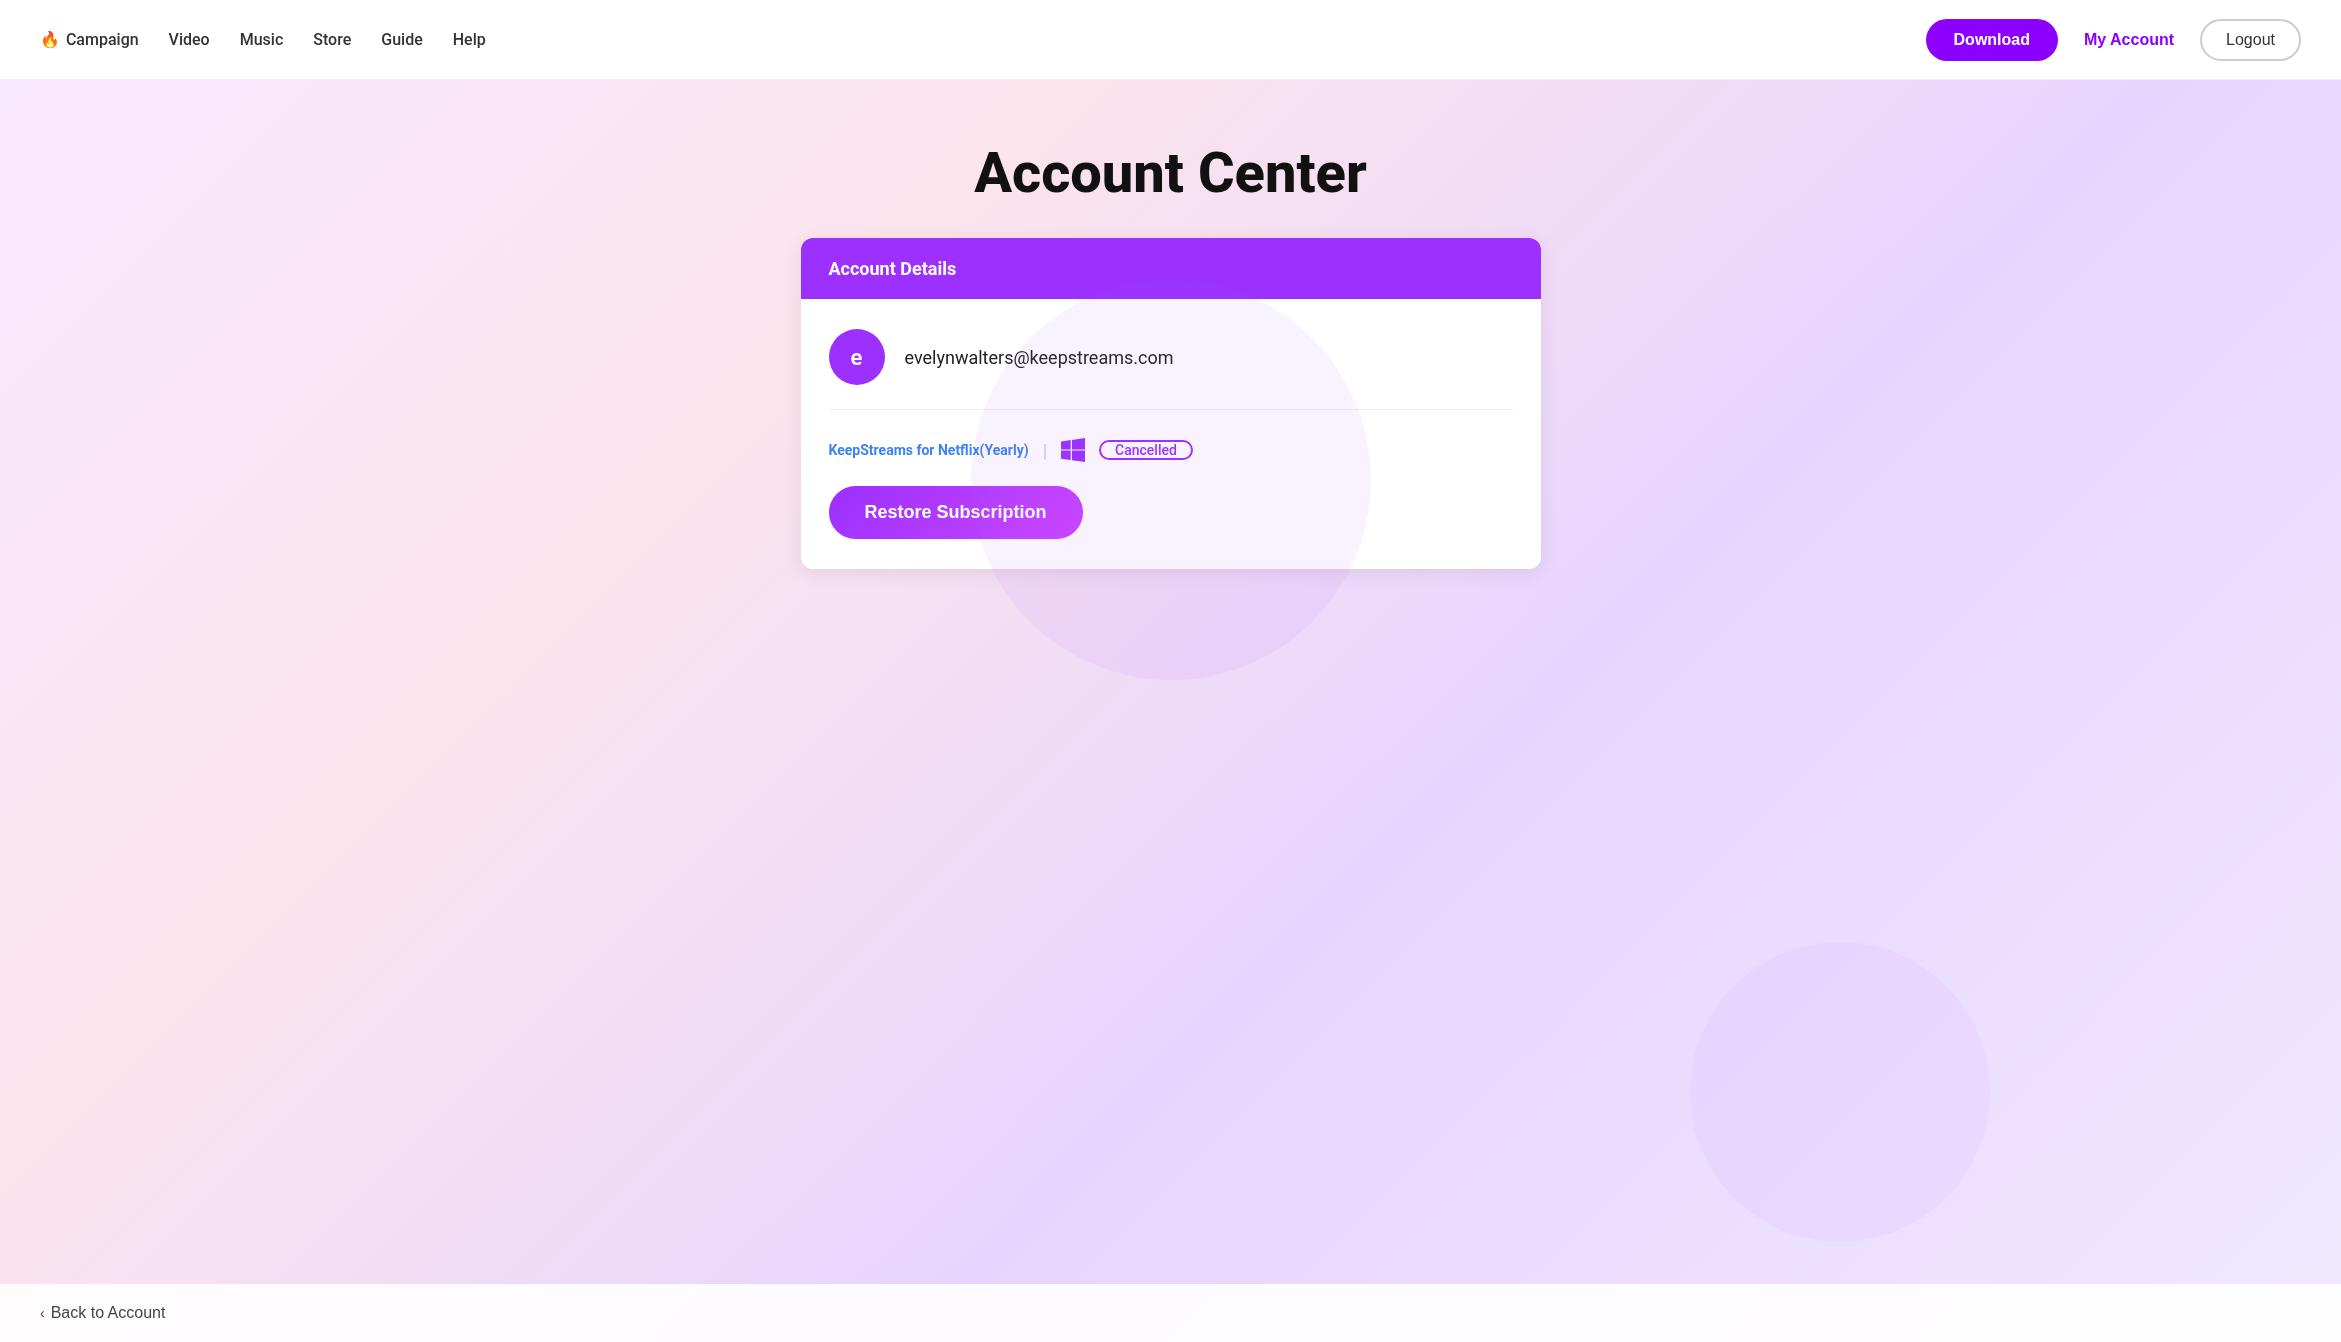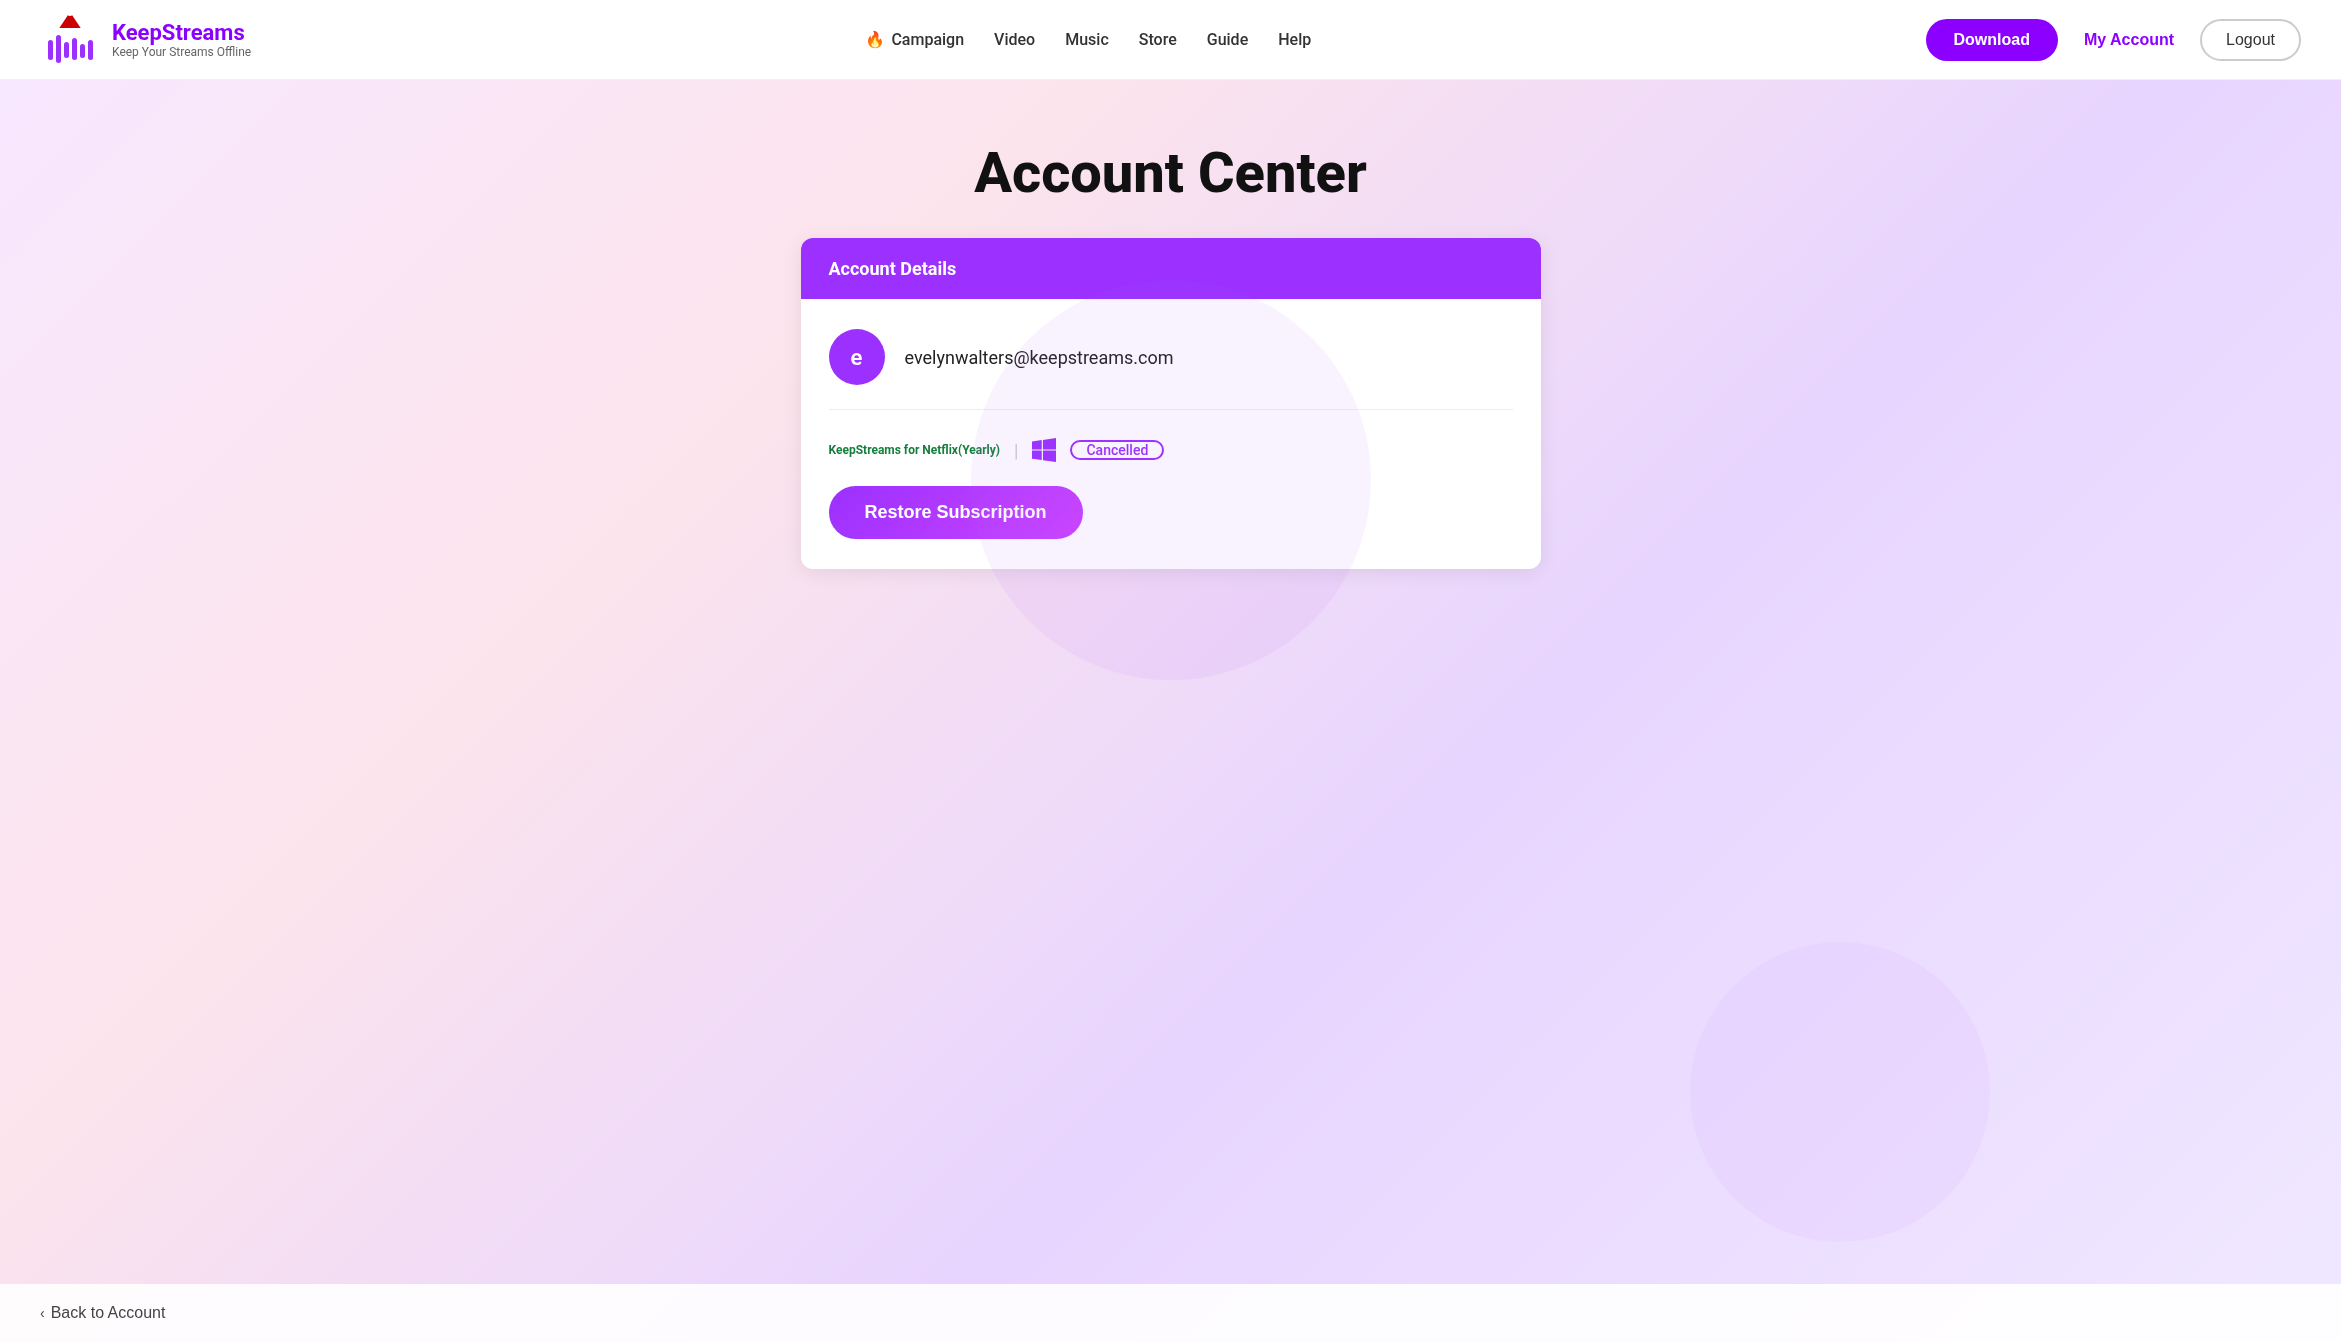--- a/index.html
+++ b/index.html
@@ -213,23 +213,23 @@
 
     .subscription-row {
       display: flex;
       align-items: center;
       gap: 14px;
       margin-bottom: 24px;
       flex-wrap: wrap;
     }
 
     .subscription-name {
-      font-size: 12px;
+      font-size: 14px;
       font-weight: 700;
-      color: #15803d;
+      color: #3b82f6;
     }
 
     .divider-pipe {
       color: #ccc;
       font-size: 18px;
     }
 
     .windows-icon {
       display: inline-flex;
     }
@@ -290,42 +290,20 @@
 
     
     .fire-emoji {
       font-size: 16px;
     }
   </style>
 </head>
 <body>
 
 <header class="header">
-  <a class="logo-area" href="#">
-    <div class="logo-icon">
-      
-      <svg viewBox="0 0 60 60" width="60" height="60">
-
-        <polygon points="30,2 18,20 42,20" fill="#cc0000"></polygon>
-        <rect x="16" y="18" width="28" height="6" rx="3" fill="#fff"></rect>
-        <circle cx="30" cy="3" r="3" fill="#fff"></circle>
-
-        <rect x="8" y="30" width="5" height="20" rx="2.5" fill="#9B30FF"></rect>
-        <rect x="16" y="25" width="5" height="28" rx="2.5" fill="#9B30FF"></rect>
-        <rect x="24" y="32" width="5" height="16" rx="2.5" fill="#9B30FF"></rect>
-        <rect x="32" y="28" width="5" height="22" rx="2.5" fill="#9B30FF"></rect>
-        <rect x="40" y="34" width="5" height="14" rx="2.5" fill="#9B30FF"></rect>
-        <rect x="48" y="30" width="5" height="20" rx="2.5" fill="#9B30FF"></rect>
-      </svg>
-    </div>
-    <div class="logo-text-area">
-      <span class="logo-title">KeepStreams</span>
-      <span class="logo-subtitle">Keep Your Streams Offline</span>
-    </div>
-  </a>
 
   <nav>
     <ul class="nav-menu">
       <li>
         <a href="#" class="campaign">
           <span class="fire-emoji">🔥</span>
           <span>Campaign</span>
         </a>
       </li>
       <li>

